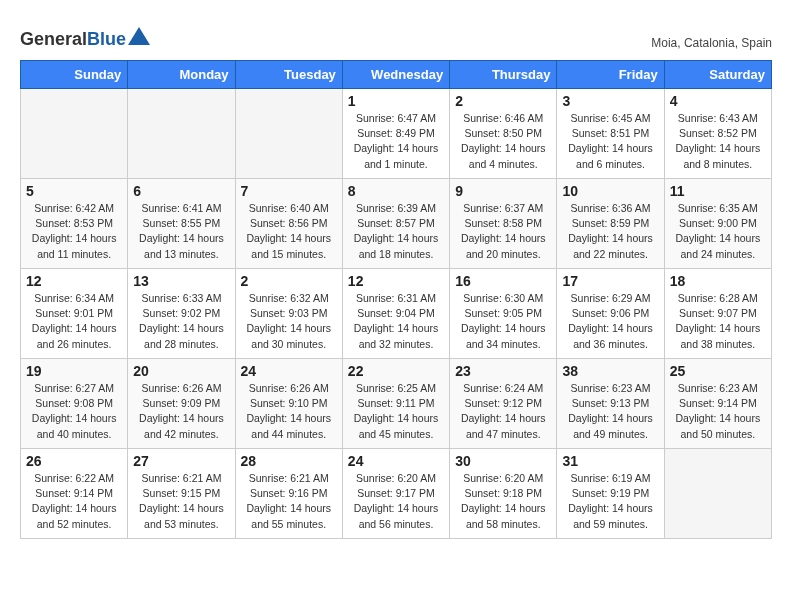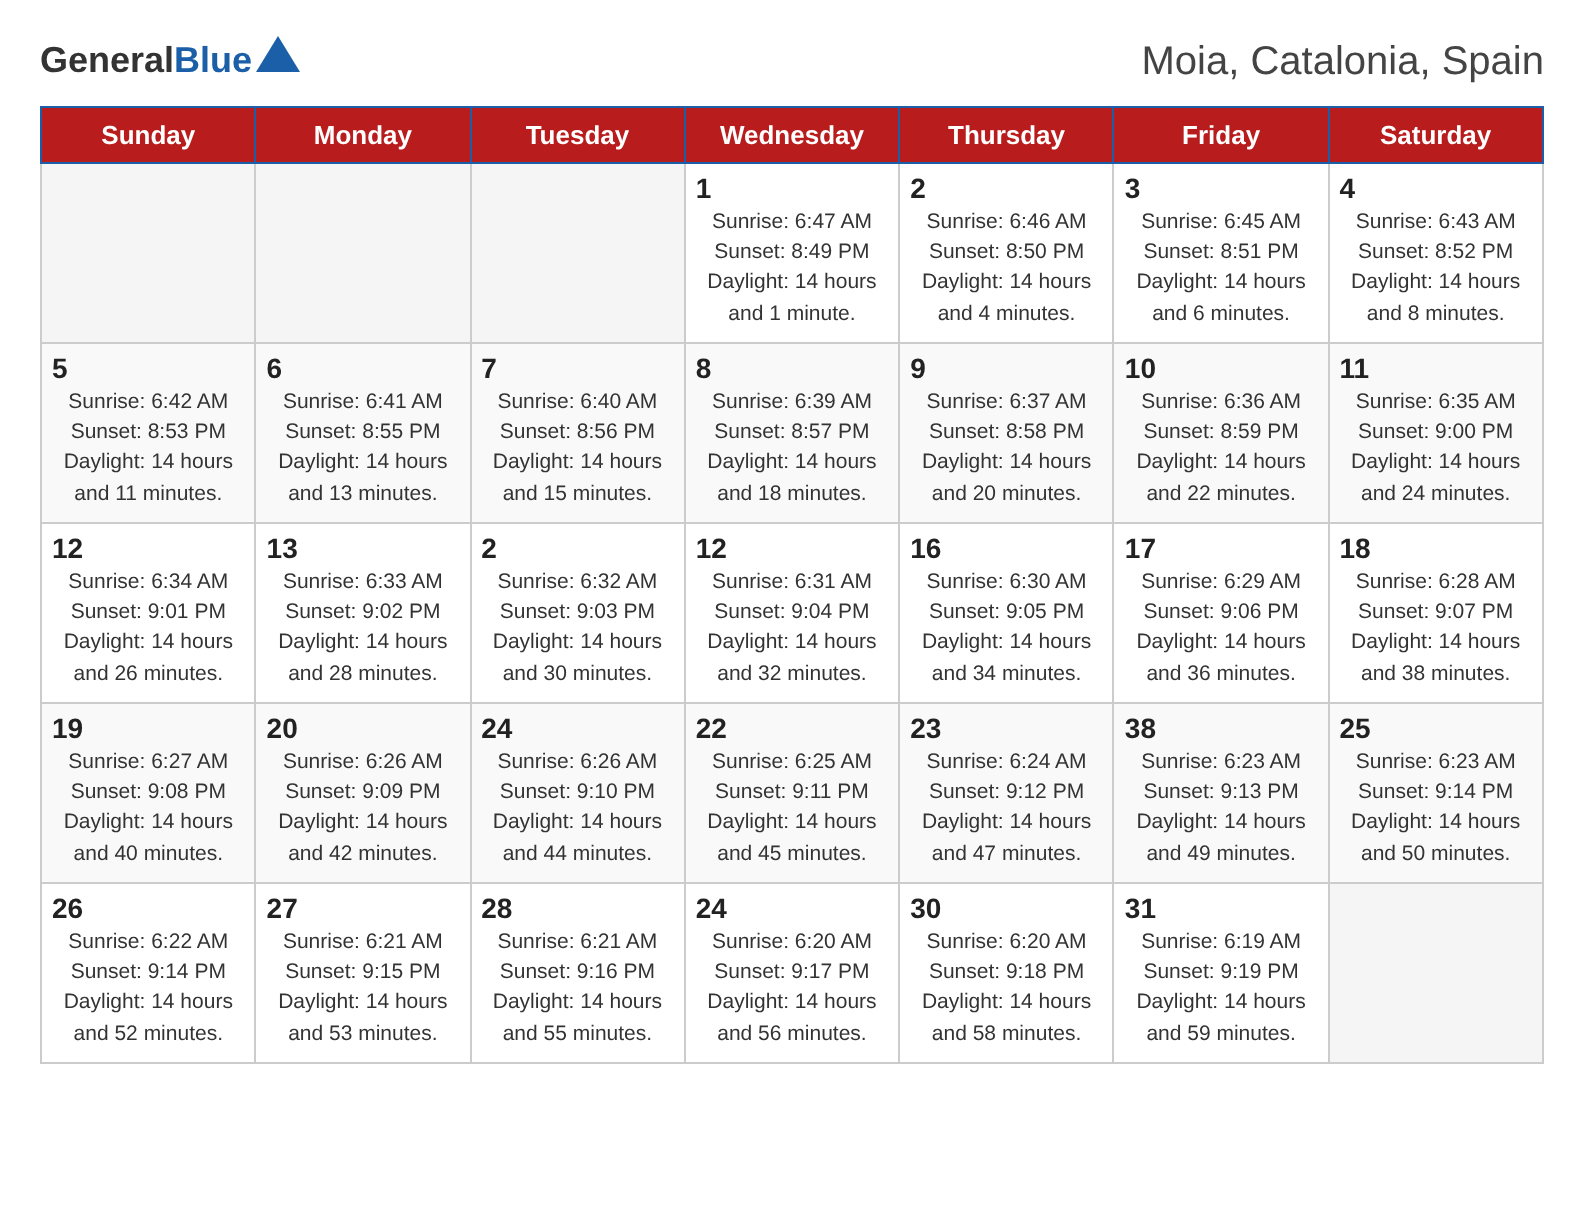--- a/index.html
+++ b/index.html
@@ -6,21 +6,21 @@
     body {
       font-family: Arial, sans-serif;
       background: #fff;
       width: 792px;
       min-height: 612px;
       padding: 20px;
     }
     .header {
       display: flex;
       justify-content: space-between;
-      align-items: flex-start;
+      align-items: flex-end;
       margin-bottom: 10px;
     }
     .logo {
       display: flex;
       align-items: center;
     }
     .logo-text-general {
       font-size: 18px;
       font-weight: bold;
       color: #333;
@@ -32,32 +32,33 @@
     }
     .title-block {
       text-align: right;
     }
     .month-title {
       font-size: 36px;
       font-weight: bold;
       color: #222;
     }
     .location {
-      font-size: 20px;
+      font-size: 12px;
       color: #444;
+      margin-top: 16px;
     }
     table {
       width: 100%;
       border-collapse: collapse;
       table-layout: fixed;
     }
     th {
-      background-color: #b91c1c;
+      background-color: #3b82f6;
       color: #fff;
-      text-align: center;
+      text-align: right;
       padding: 6px 6px;
       font-size: 13px;
       font-weight: bold;
       border: 1px solid #1a5fa8;
     }
     td {
       border: 1px solid #ccc;
       vertical-align: top;
       padding: 4px 5px;
       font-size: 11px;

